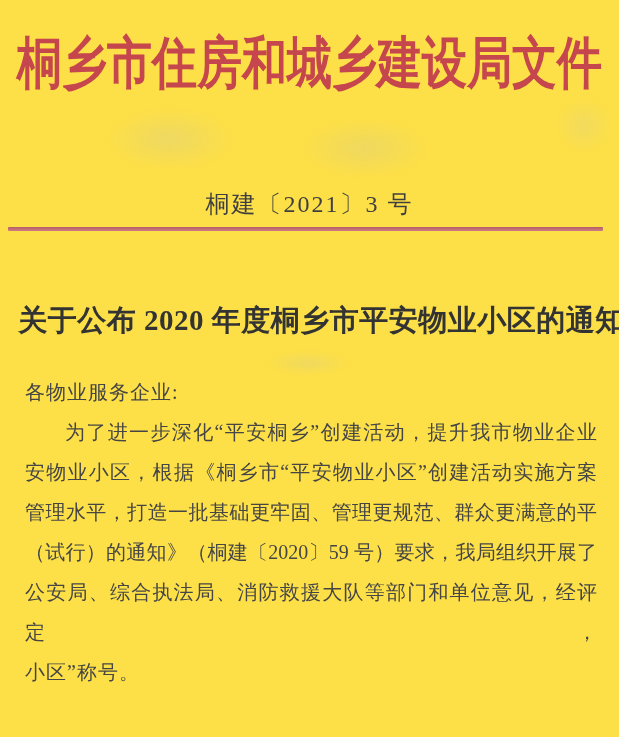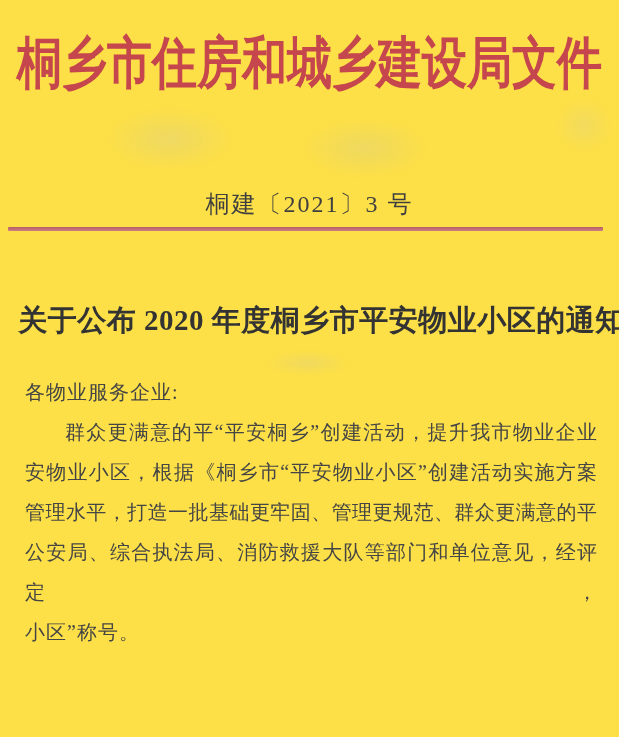--- a/index.html
+++ b/index.html
@@ -126,20 +126,21 @@
   <div class="header-title">桐乡市住房和城乡建设局文件</div>
 
   <div class="doc-number">桐建〔2021〕3 号</div>
 
   <div class="red-divider"></div>
 
   <div class="doc-title">关于公布 2020 年度桐乡市平安物业小区的通知</div>
 
   <div class="body-text">
     <div class="salutation">各物业服务企业:</div>
-    <div class="line first">群众更满意的平“平安桐乡”创建活动，提升我市物业企业</div>
+    <div class="line first">为了进一步深化“平安桐乡”创建活动，提升我市物业企业</div>
     <div class="line">安物业小区，根据《桐乡市“平安物业小区”创建活动实施方案</div>
     <div class="line">管理水平，打造一批基础更牢固、管理更规范、群众更满意的平</div>
+    <div class="line">（试行）的通知》（桐建〔2020〕59 号）要求，我局组织开展了</div>
     <div class="line">公安局、综合执法局、消防救援大队等部门和单位意见，经评定，</div>
     <div class="line last">小区”称号。</div>
   </div>
 
 </div>
 
 </body></html>

